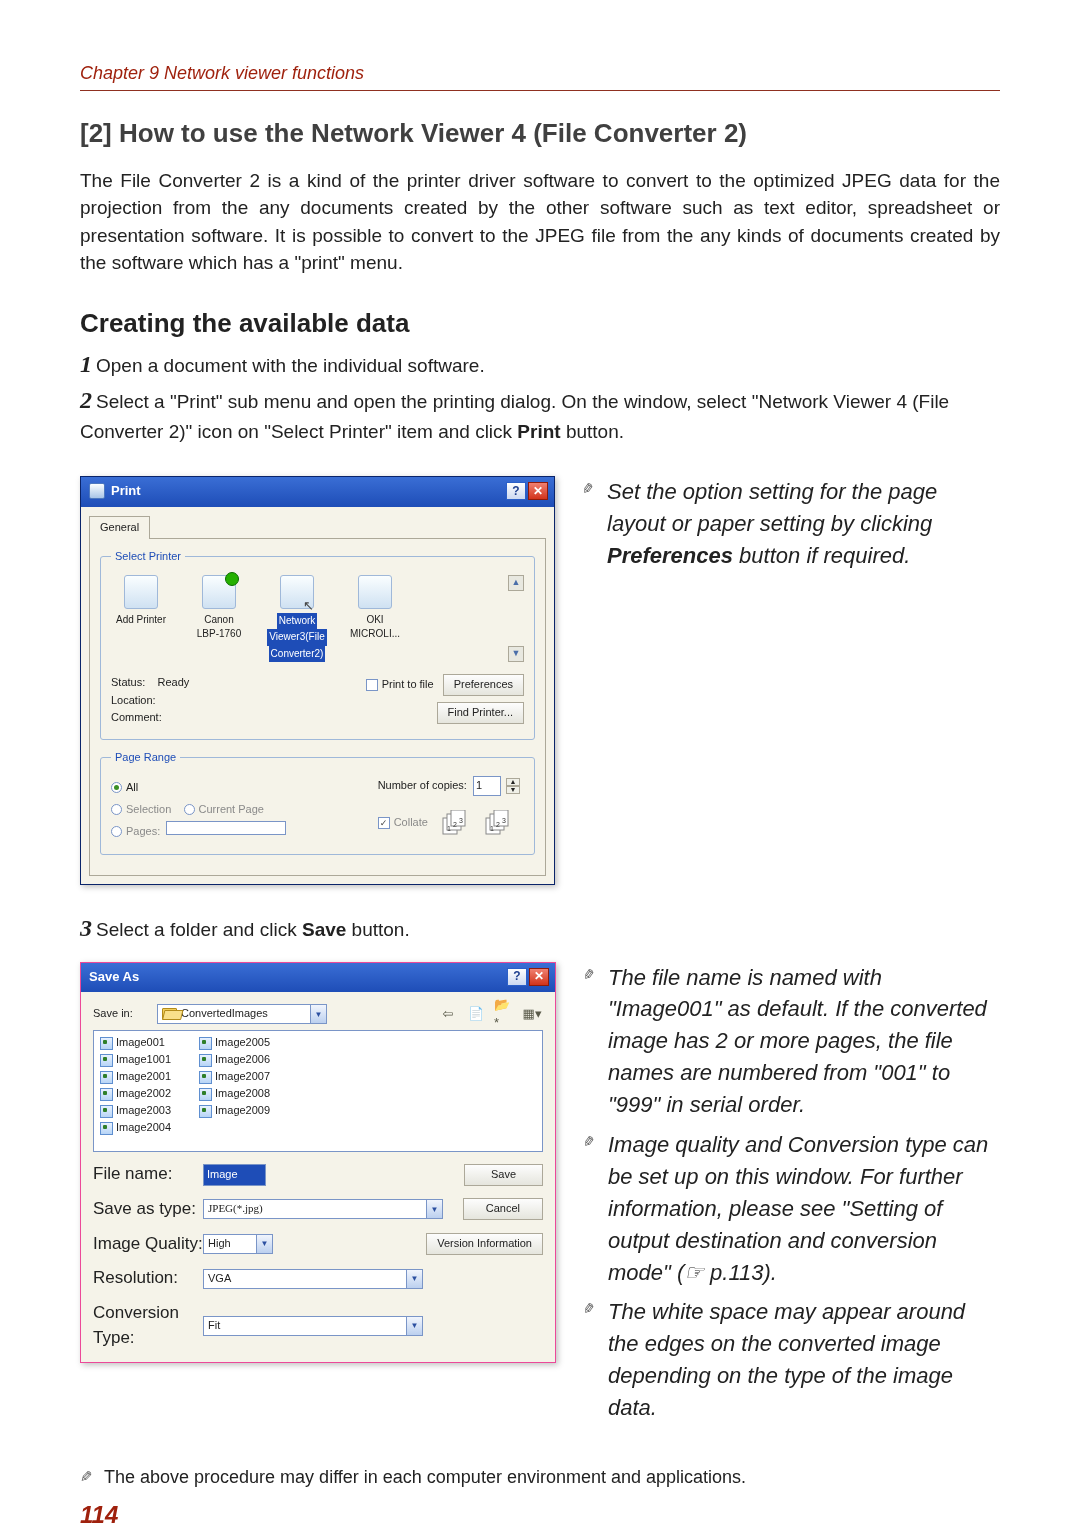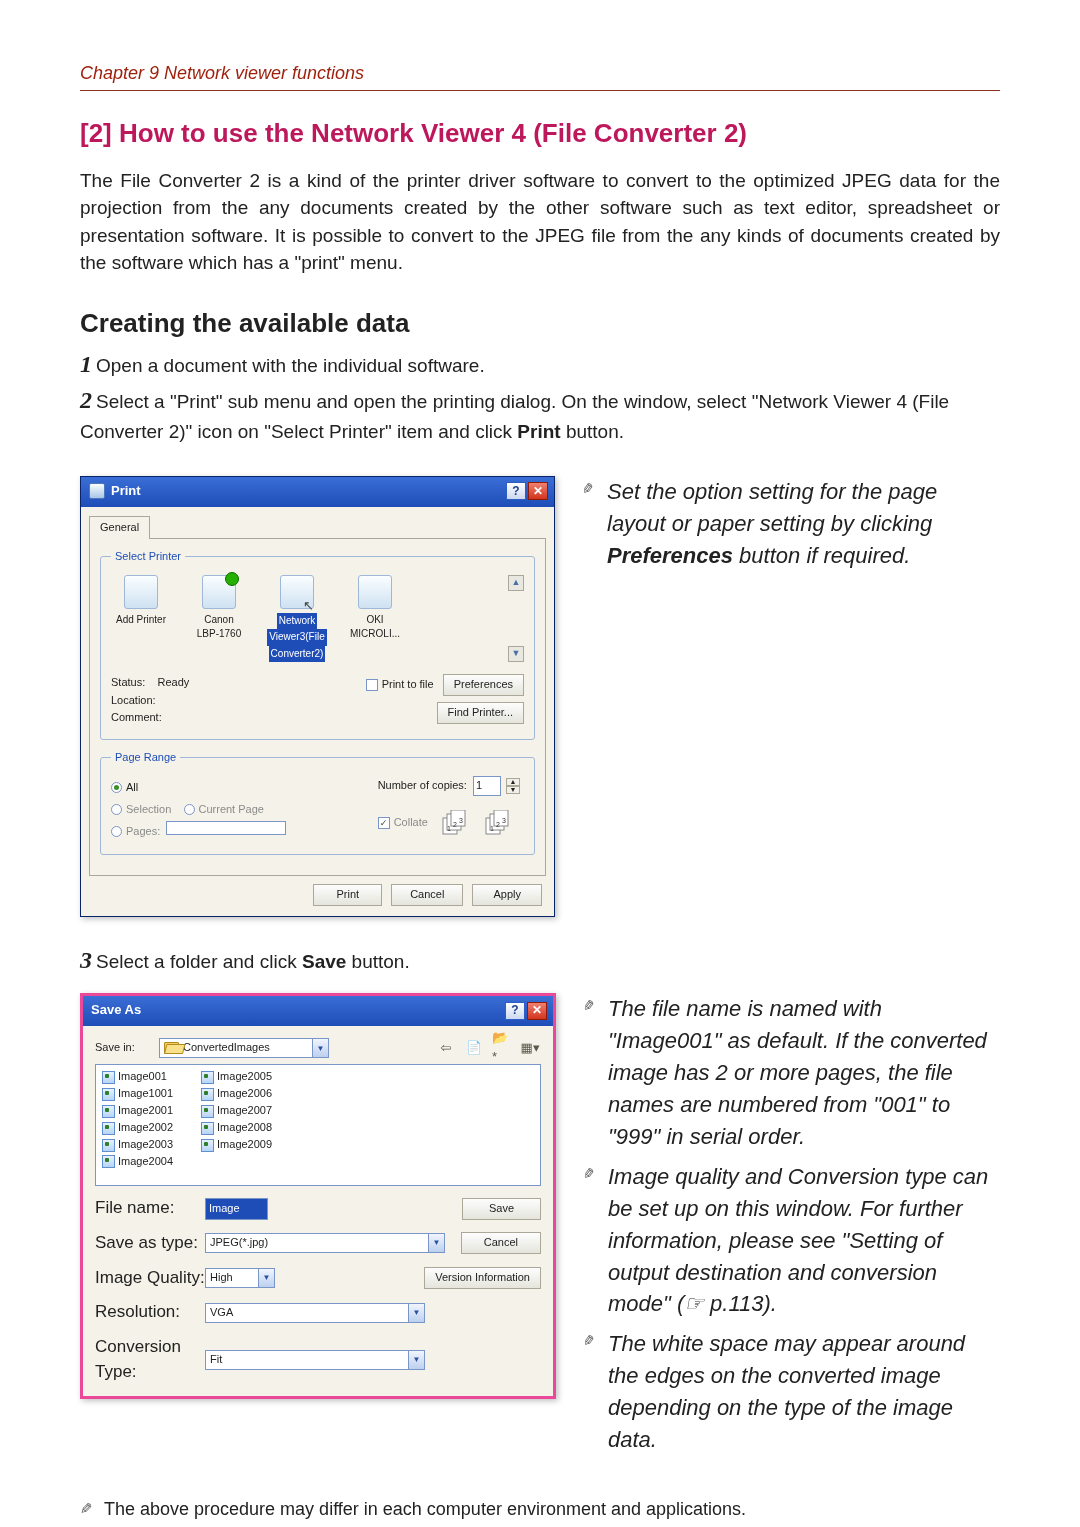--- a/index.html
+++ b/index.html
@@ -7,21 +7,21 @@
     font-family: "Myriad Pro", "Segoe UI", Arial, sans-serif;
     background: #fff;
     margin: 0;
     padding: 60px 80px 40px 80px;
     width: 1080px;
     color: #222;
     font-size: 18px;
     line-height: 1.45;
   }
   .chapter-line { color: #9f210d; font-style: italic; font-size: 18px; border-bottom: 1px solid #8f3020; padding-bottom: 4px; margin-bottom: 24px; }
-  h2.section-title { color: #be185d; font-size: 26px; font-weight: 700; margin: 0 0 14px 0; }
+  h2.section-title { color: #404040; font-size: 26px; font-weight: 700; margin: 0 0 14px 0; }
   p.body-text { margin: 0 0 14px 0; text-align: justify; font-size: 19px; }
   h2.sub-title { font-size: 26px; font-weight: 700; margin: 28px 0 4px 0; }
   .step { font-size: 19px; margin-bottom: 2px; }
   .step-num { font-size: 24px; font-weight: 700; font-style: italic; font-family: Georgia, serif; margin-right: 4px; }
   .step .bold { font-weight: 700; }
   .step3 { margin-top: 26px; }
   .row { display: flex; align-items: flex-start; gap: 28px; margin-top: 30px; }
   .row .right-notes { flex: 1; font-size: 22px; font-style: italic; }
   .tip { padding-left: 24px; position: relative; margin-bottom: 8px; }
   .tip::before { content: "✎"; position: absolute; left: 0; top: 2px; color: #555; font-size: 15px; transform: scaleX(-1); }
@@ -59,21 +59,21 @@
   .page-range-left{ flex:1; font-size:11px; line-height:2; }
   .copies-input { width:28px; border:1px solid #7a95c7; background:#fff; font-size:11px; padding:1px 2px; display:inline-block; text-align:left; }
   .spinner { display:inline-flex; flex-direction:column; vertical-align:middle; margin-left:2px; }
   .spinner div{ width:14px; height:8px; border:1px solid #aca899; background:#f0f0e8; font-size:7px; line-height:6px; text-align:center; }
   .collate-pics { display:inline-block; vertical-align:middle; margin-left:10px; }
   .collate-pics svg{ vertical-align:middle; }
   .checkbox-box.checked::after{ content:"✓"; font-size:9px; color:#444; position:relative; left:1px; top:-3px; }
   .dlg-buttons { text-align:right; padding:8px 4px 2px 4px; }
 
   
-  .dlg2 { border:3px solid #ec4899; background:#c4b5fd; width:476px; font-family:Tahoma,sans-serif; font-size:11px; box-shadow:2px 2px 6px rgba(0,0,0,0.25); }
+  .dlg2 { border:1px solid #ec4899; background:#c4b5fd; width:476px; font-family:Tahoma,sans-serif; font-size:11px; box-shadow:2px 2px 6px rgba(0,0,0,0.25); }
   .dlg2-body { background:#f5f3e9; padding:12px; }
   .savein-row { display:flex; align-items:center; gap:6px; margin-bottom:6px; }
   .savein-row .label{ width:58px; }
   .combo { border:1px solid #7a95c7; background:#fff; font-size:11px; padding:0 0 0 4px; display:inline-flex; align-items:center; height:20px; }
   .combo .arrow{ background:linear-gradient(#f1f5fd,#bcd0ef); border-left:1px solid #7a95c7; width:16px; height:100%; display:flex; align-items:center; justify-content:center; font-size:8px; color:#2b4fa0; }
   .toolbar-ico { width:22px; height:20px; border:1px solid transparent; display:inline-flex; align-items:center; justify-content:center; font-size:13px; color:#5a5a4a; }
   .file-list { border:1px solid #7a95c7; background:#fff; height:122px; padding:4px 6px; display:flex; flex-direction:column; flex-wrap:wrap; align-content:flex-start; gap:1px 28px; font-size:11px; }
   .file-item { display:flex; align-items:center; gap:3px; }
   .file-item .fico { width:13px; height:13px; background:linear-gradient(#e8f2ff,#b7d4f6); border:1px solid #5f8fd0; position:relative; }
   .file-item .fico::after{content:"";position:absolute;left:2px;top:2px;width:4px;height:4px;background:#2f7f2a;border-radius:1px;}
@@ -201,25 +201,20 @@
                         <text x="6" y="21" font-size="7" fill="#333">1</text>
                         <text x="12" y="17" font-size="7" fill="#333">2</text>
                         <text x="18" y="13" font-size="7" fill="#333">3</text>
                       </svg>
                   </span>
                 </div>
               </div>
             </div>
           </fieldset>
         </div>
-        <div class="dlg-buttons">
-          <span class="btn" style="padding:2px 22px;">Print</span>
-          <span class="btn" style="padding:2px 18px;">Cancel</span>
-          <span class="btn" style="padding:2px 20px;">Apply</span>
-        </div>
       </div>
     </div>
   </div>
   <div class="right-notes">
     <div class="tip">
       <span>Set the option setting for the page layout or paper setting by clicking </span><span class="bold">Preferences</span><span> button if required.</span>
     </div>
   </div>
 </div>
 
@@ -297,21 +292,21 @@
             </div>
           </div>
 
         <div class="form-row">
           <span class="lbl">File name:</span>
           <span class="text-input sel" style="width:63px;">Image</span>
           <span class="right-col-btns"><span class="btn" style="padding:2px 26px;">Save</span></span>
         </div>
         <div class="form-row">
           <span class="lbl">Save as type:</span>
-          <span class="combo" style="width:240px;">
+          <span class="combo" style="width:240px;font-family:Liberation Serif, serif;">
               <span style="flex:1">JPEG(*.jpg)</span>
               <span class="arrow">▼</span>
             </span>
           <span class="right-col-btns"><span class="btn" style="padding:2px 22px;">Cancel</span></span>
         </div>
         <div class="form-row">
           <span class="lbl">Image Quality:</span>
           <span class="combo" style="width:70px;">
               <span style="flex:1">High</span>
               <span class="arrow">▼</span>

